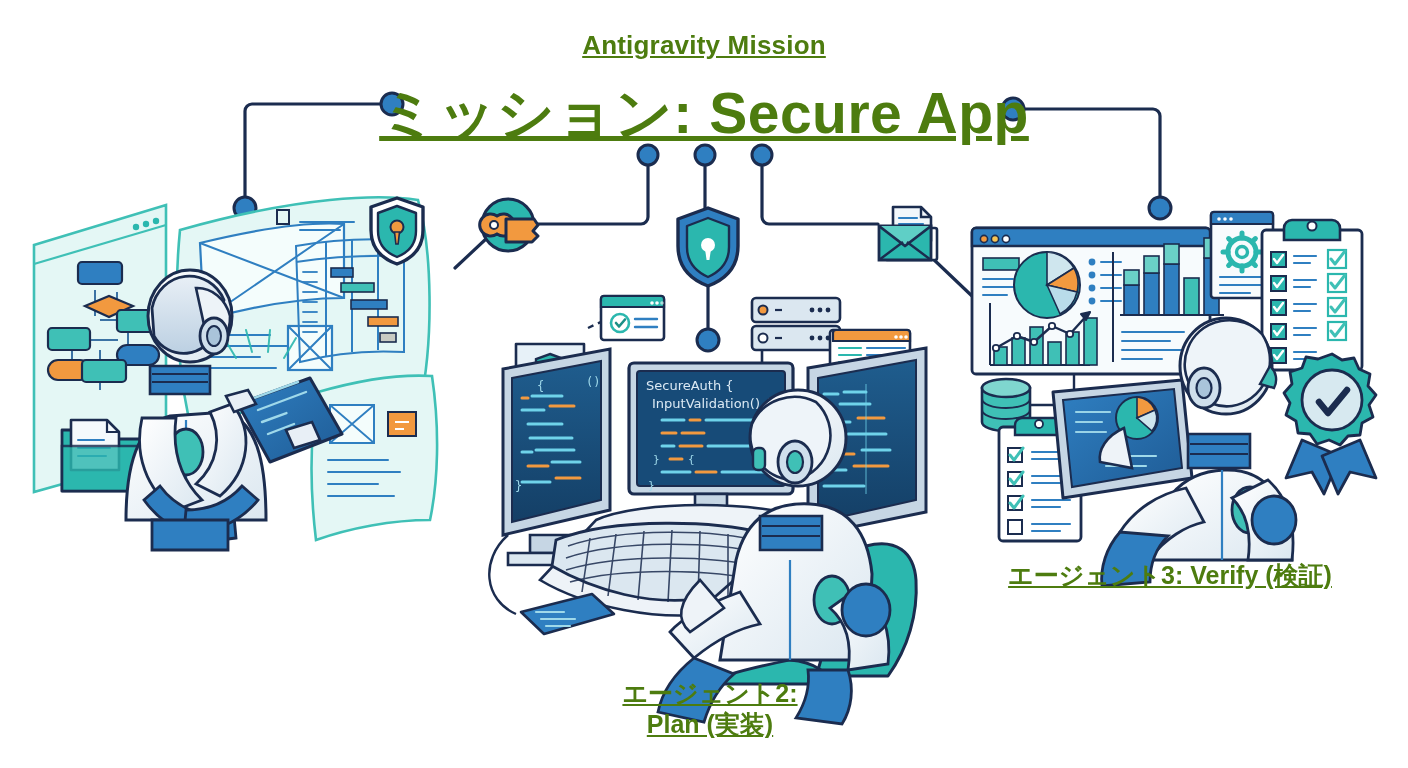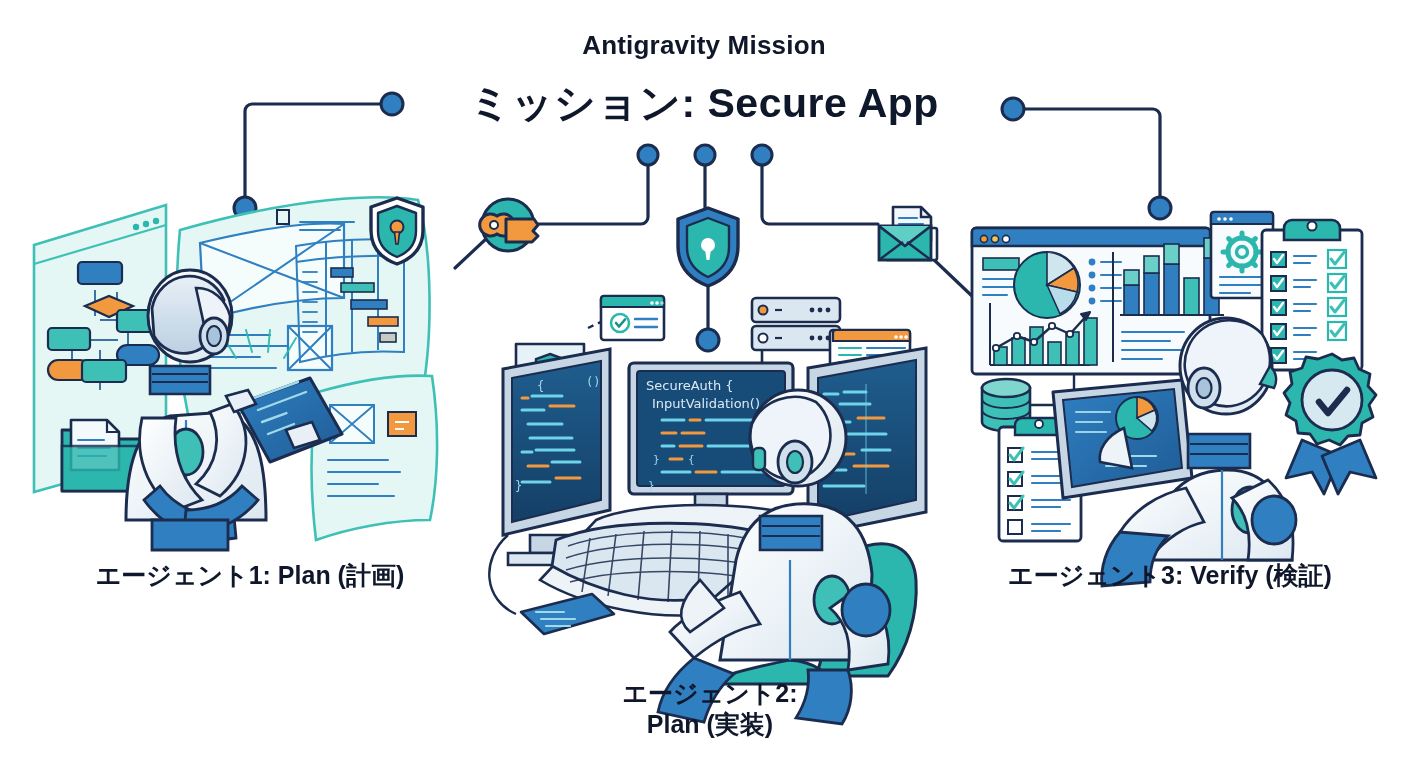--- a/index.html
+++ b/index.html
@@ -9,28 +9,28 @@
     background: #ffffff;
     font-family: "Liberation Sans", "DejaVu Sans", sans-serif;
     overflow: hidden;
   }
   #stage {
     position: relative;
     width: 1408px; height: 768px;
     background: #ffffff;
   }
   #art { position: absolute; inset: 0; }
-  .txt { position: absolute; text-align: center; color: #0f172a; font-weight: bold; }
+  .txt { position: absolute; text-align: center; color: #4d7c0f; font-weight: bold; text-decoration: underline; }
   #supertitle {
     left: 0; right: 0; top: 30px;
     font-size: 26px; letter-spacing: .2px;
   }
   #maintitle {
     left: 0; right: 0; top: 76px;
-    font-size: 41px; letter-spacing: .5px;
+    font-size: 57px; letter-spacing: .5px;
   }
   .agentlabel { font-size: 25px; line-height: 1.25; }
   #label1 { left: 20px; width: 460px; top: 560px; }
   #label3 { left: 940px; width: 460px; top: 560px; text-align: center; }
   #label2 { left: 520px; width: 380px; top: 678px; }
 </style>
 </head>
 <body>
 
 <div id="stage">
@@ -665,21 +665,20 @@
         <path d="M1124 428 c-18 8 -26 22 -24 34 l32 6 Z" fill="#eef3f8" stroke="#1b2c4f" stroke-width="2.6"></path>
         <path d="M1268 480 c20 18 28 46 24 80 l-44 0 c4 -28 -2 -48 -16 -62 Z" fill="url(#botBody)" stroke="#1b2c4f" stroke-width="2.8"></path>
         <ellipse cx="1274" cy="520" rx="22" ry="24" fill="#2f7fc1" stroke="#1b2c4f" stroke-width="2.8"></ellipse>
       </g>
     </g>
   </svg>
 
   <div class="txt" id="supertitle">Antigravity Mission</div>
   <div class="txt" id="maintitle">ミッション: Secure App</div>
 
-  <div class="txt agentlabel" id="label1">エージェント1: Plan (計画)</div>
 
   <div class="txt agentlabel" id="label2">
     <div>エージェント2:</div>
     <div>Plan (実装)</div>
   </div>
 
   <div class="txt agentlabel" id="label3">エージェント3: Verify (検証)</div>
 </div>
 
 </body></html>

